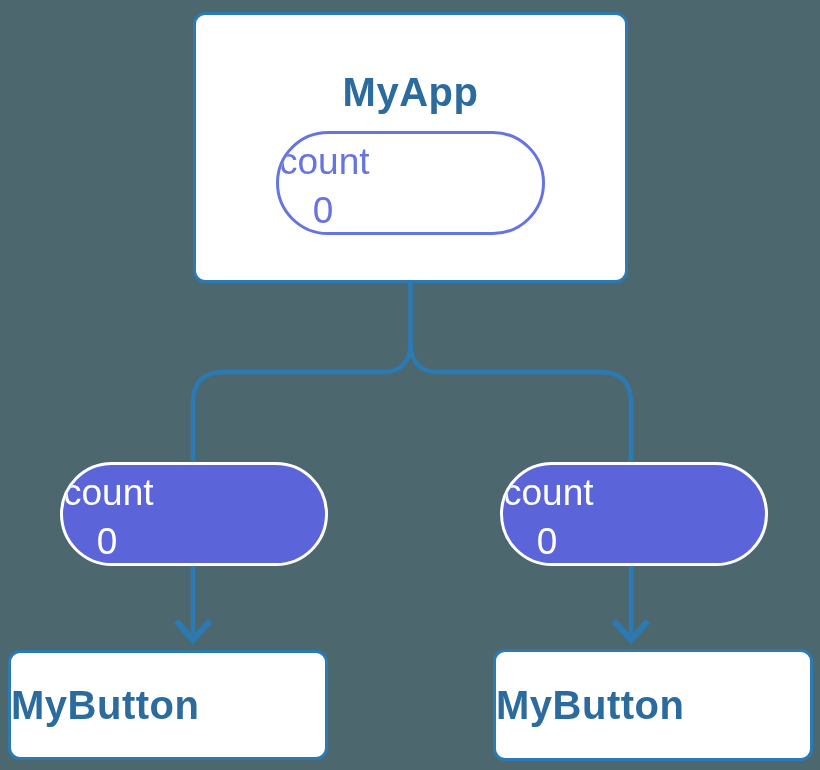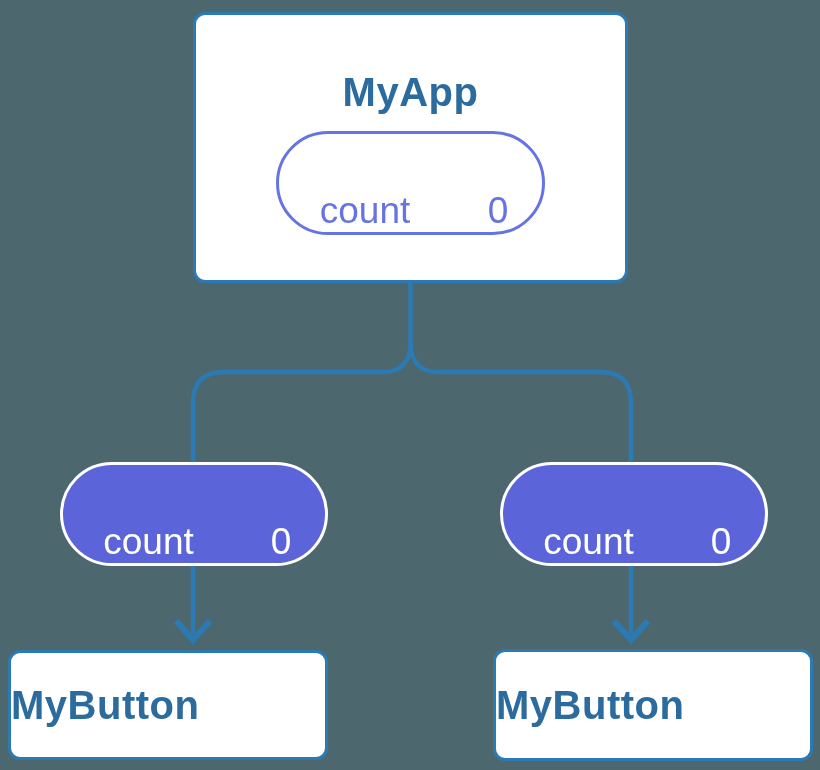--- a/index.html
+++ b/index.html
@@ -59,26 +59,27 @@
   }
   .node.root { padding-top: 52px; }
   .node.root .node-title { line-height: 50px; }
   .node.leaf {
     display: flex;
     align-items: center;
     justify-content: flex-start;
   }
   .pill {
     display: flex;
-    align-items: flex-end;
+    align-items: flex-start;
     border-radius: 52px;
     overflow: hidden;
     height: 104px;
     font-size: 37px;
     font-weight: 400;
+    flex-direction: column;
   }
   .pill .pill-label {
     flex: 1;
     display: flex;
     align-items: center;
     justify-content: center;
   }
   .pill .pill-value {
     width: 88px;
     display: flex;

